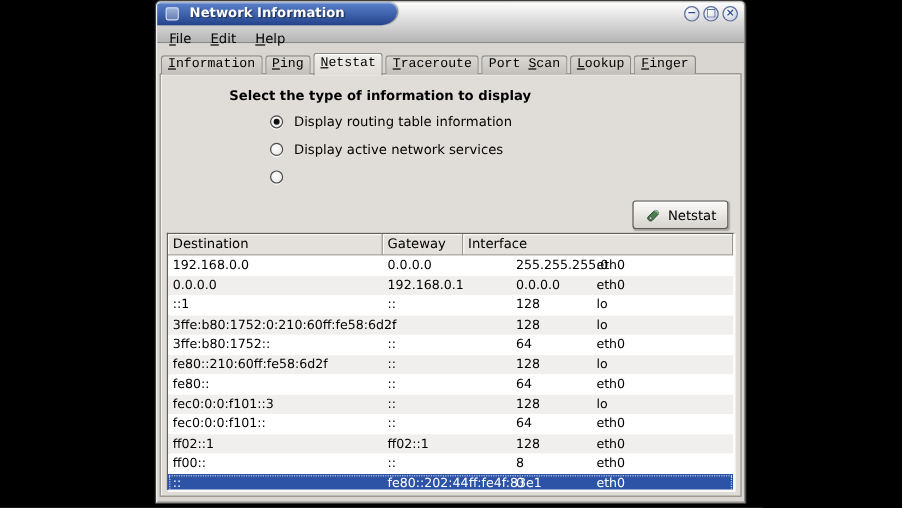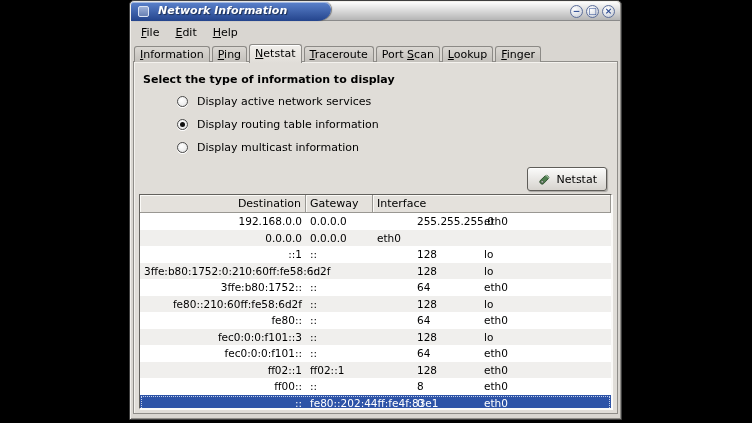--- a/index.html
+++ b/index.html
@@ -10,23 +10,23 @@
   }
   
   .window {
     position:absolute; left:129px; top:0; width:493px; height:420px;
     background:var(--window_bg,#d9d6d1);
     border:1px solid #3e3e3e; border-radius:5px 5px 1px 1px;
     box-shadow: inset 1px 1px 0 #f2f0ec, inset -1px -1px 0 #8f8d89;
   }
   
   .titlebar {
-    position:absolute; left:1px; right:1px; top:1px; height:19px;
+    position:absolute; left:1px; right:1px; top:1px; height:34px;
     background:linear-gradient(#fdfdfd,#b5b5b5);
-    border-radius:4px 4px 0 0; border-bottom:1px solid #8a8a8a;font-style:italic;
+    border-radius:4px 4px 0 0; border-bottom:1px solid #8a8a8a;
   }
   .titletab {
     position:absolute; left:0; top:0; width:200px; height:19px;
     background:linear-gradient(var(--titlebar_blue_top,#5b82cc),var(--titlebar_blue_bottom,#24448c));
     border-radius:4px 10px 22px 0 / 4px 12px 19px 0;
     box-shadow: inset 0 1px 0 rgba(255,255,255,.45), 1px 0 1px rgba(0,0,0,.45);
   }
   .title-icon {
     position:absolute; left:7px; top:4px; width:11px; height:11px;
     background:linear-gradient(#9fb2d8,#6880b4); border:1px solid #dde5f5; border-radius:2px;
@@ -41,37 +41,37 @@
     width:13px; height:13px; border-radius:50%;
     background:radial-gradient(circle at 35% 30%, #ffffff 0%, #dfe2e8 55%, #b9bfcc 100%);
     border:1px solid #5d6f9b; color:#2c4a92;
     font-size:9px; line-height:11px; text-align:center; font-weight:bold;
   }
   
   .menubar { position:absolute; left:3px; top:21px; height:20px; display:flex; align-items:center; }
   .menu-item { padding:3px 8px; font-size:11px; }
   .u { text-decoration:underline; text-underline-offset:1px; }
   
-  .tabstrip { position:absolute; left:4px; top:42px; height:19px; display:flex; align-items:flex-end; z-index:3; }
+  .tabstrip { position:absolute; left:4px; top:42px; height:19px; display:flex; align-items:flex-end; z-index:3;font-family:Liberation Mono, monospace; }
   .tab {
     height:16px; line-height:15px; padding:0 5px; margin-right:2px;
     background:linear-gradient(#dbd8d3,#c3c0bb);
     border:1px solid #8c8a86; border-bottom:none; border-radius:3px 3px 0 0;
     font-size:11px; white-space:nowrap;
   }
   .tab.active {
     height:19px; line-height:17px; margin-bottom:-1px;
     background:linear-gradient(#f1efeb,var(--panel_bg,#e0ddd8));
     box-shadow: inset 0 1px 0 #fff;
   }
   
   .panel {
     position:absolute; left:3px; right:3px; top:60px; bottom:5px;
     background:var(--panel_bg,#e0ddd8);
-    border:1px solid #8f8d89; box-shadow: inset 1px 1px 0 #f4f2ee;
+    border:1px solid #8f8d89; box-shadow: inset 1px 1px 0 #f4f2ee; padding-left: 48px;
   }
   .group-label { font-weight:bold; font-size:11px; margin:11px 0 0 9px; }
   .radios { margin:9px 0 0 43px; display:flex; flex-direction:column; gap:10px; }
   .radio-row { display:flex; align-items:center; gap:9px; height:13px; font-size:11px; }
   .radio {
     width:11px; height:11px; border-radius:50%; position:relative;
     background:radial-gradient(circle at 40% 35%, #ffffff, #e2e2e2);
     border:1px solid #4c4c4c; box-shadow:0 1px 0 #fff;
   }
   .radio.sel::after {
@@ -94,21 +94,21 @@
     border-right:1px solid #fbfaf8; border-bottom:1px solid #fbfaf8;
     box-shadow: 1px 1px 0 #fbfaf8, inset 1px 1px 0 #a9a7a3;
     overflow:hidden;
   }
   .thead { display:flex; height:18px; background:var(--header_bg,#e4e1dc); }
   .th {
     padding:2px 4px 0 4px; font-size:11px; white-space:nowrap; overflow:hidden;
     border-right:1px solid #999792; border-bottom:1px solid #999792;
     box-shadow: inset 1px 1px 0 #fbfaf7;
   }
-  .c0 { width:166px;text-align:right; } .c1 { width:107px; } .c2 { width:67px; } .c3 { flex:1; }
+  .c0 { width:179px; } .c1 { width:107px; } .c2 { width:67px; } .c3 { flex:1; }
   .th.c1 { text-align:center; }
   .tbody { display:flex; flex-direction:column; }
   .tr { display:flex; height:16.5px; line-height:16.5px; background:#fff; }
   .tr.alt { background:var(--zebra,#f0efed); }
   .td { padding:0 4px; font-size:10.5px; white-space:nowrap; overflow:visible; }
   .tr.sel {
     background:var(--selection_blue,#2d53a7); color:#fff;
     outline:1px dotted #c3d0ea; outline-offset:-2px;
   }
 </style>
@@ -142,30 +142,29 @@
         <div class="tab"><span></span><span class="u">T</span><span>raceroute</span></div>
         <div class="tab"><span>Port </span><span class="u">S</span><span>can</span></div>
         <div class="tab"><span></span><span class="u">L</span><span>ookup</span></div>
         <div class="tab"><span></span><span class="u">F</span><span>inger</span></div>
       </div>
 
     <div class="panel">
       <div class="group-label">Select the type of information to display</div>
       <div class="radios">
           <div class="radio-row">
+            <div class="radio sel"></div>
+            <span>Display routing table information</span>
+          </div>
+          <div class="radio-row">
             <div class="radio"></div>
             <span>Display active network services</span>
           </div>
           <div class="radio-row">
-            <div class="radio sel"></div>
-            <span>Display routing table information</span>
-          </div>
-          <div class="radio-row">
             <div class="radio"></div>
-            <span>Display multicast information</span>
           </div>
         </div>
 
       <div class="btnrow">
         <div class="button">
           <span style="display:inline-flex;">
             <svg width="16" height="15" viewBox="0 0 16 15">
               <path d="M3.2 8.6 L8.2 3.8 C9.8 2.3 13.0 4.8 11.4 6.6 L6.6 11.6 C4.8 13.4 1.6 10.4 3.2 8.6 Z" fill="#4e7d4e" stroke="#1d3d1d" stroke-width="0.8"></path>
               <path d="M8.4 4.0 C9.6 3.0 12.0 4.8 11.2 6.2" fill="none" stroke="#a8c3a8" stroke-width="1.1"></path>
               <circle cx="5.2" cy="9.8" r="1.1" fill="#d8ded8" stroke="#333" stroke-width="0.5"></circle>
@@ -183,20 +182,21 @@
         </div>
         <div class="tbody">
             <div class="tr">
               <div class="td c0">192.168.0.0</div>
               <div class="td c1">0.0.0.0</div>
               <div class="td c2">255.255.255.0</div>
               <div class="td c3">eth0</div>
             </div>
             <div class="tr alt">
               <div class="td c0">0.0.0.0</div>
+              <div class="td c1">192.168.0.1</div>
               <div class="td c2">0.0.0.0</div>
               <div class="td c3">eth0</div>
             </div>
             <div class="tr">
               <div class="td c0">::1</div>
               <div class="td c1">::</div>
               <div class="td c2">128</div>
               <div class="td c3">lo</div>
             </div>
             <div class="tr alt">

